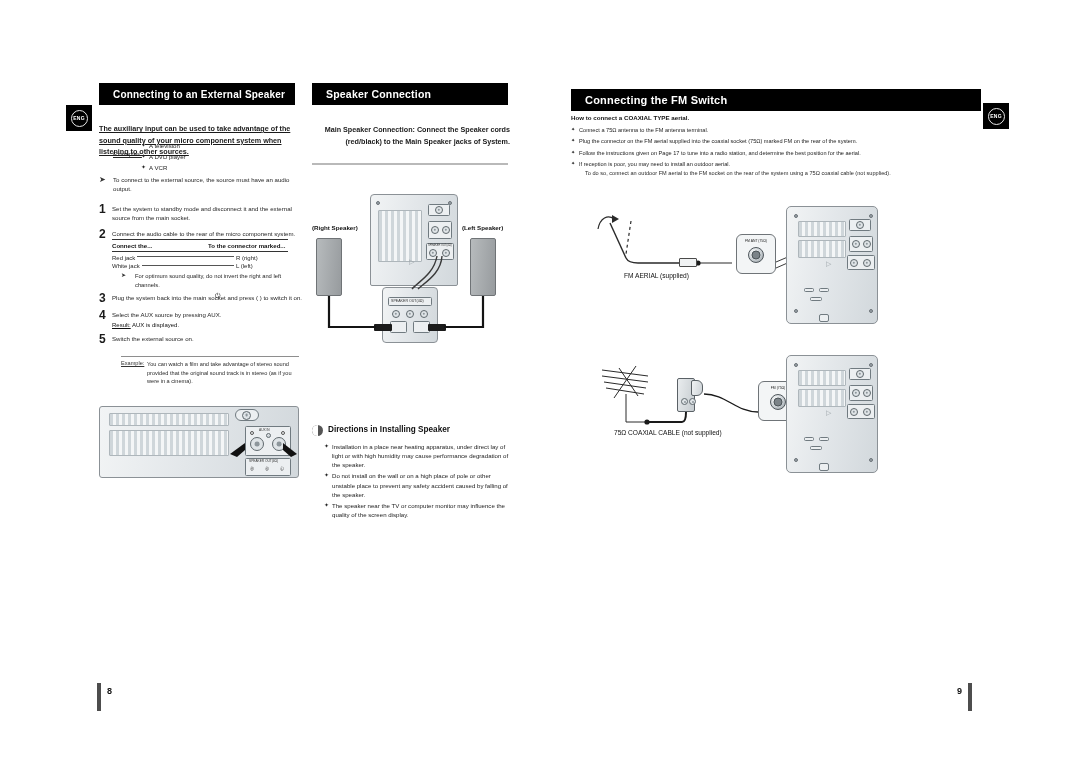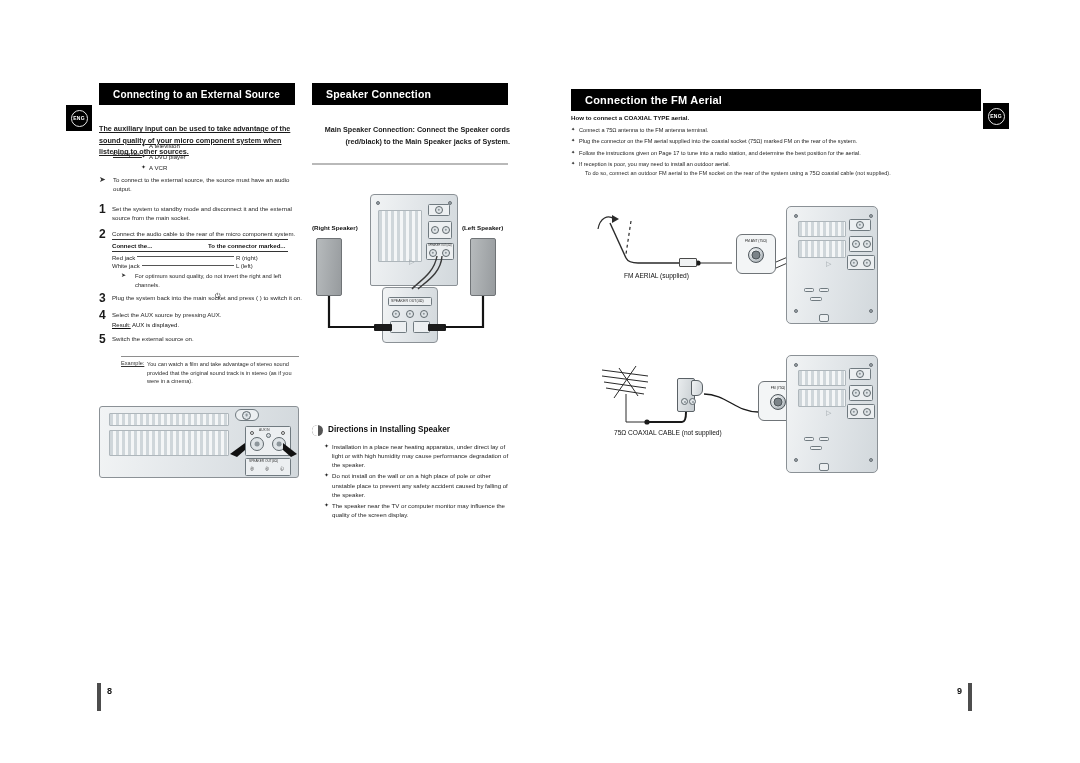--- a/index.html
+++ b/index.html
@@ -317,21 +317,21 @@
 <div class="page">
 
   <div class="eng-badge" style="left:66px; top:105px;">
     <div class="ring">ENG</div>
   </div>
   <div class="eng-badge" style="left:983px; top:103px;">
     <div class="ring">ENG</div>
   </div>
 
   <div class="bar" style="left:99px; top:83px; width:196px; height:22px;">
-    <span class="bar-title" style="font-size:10px;">Connecting to an External Source</span>
+    <span class="bar-title" style="font-size:10px;">Connecting to an External Speaker</span>
   </div>
 
   <div class="txt lead" style="left:99px; top:123px; width:202px;text-decoration:underline;">The auxiliary input can be used to take advantage of the sound quality of your micro component system when listening to other sources.</div>
 
   <div class="txt" style="left:113px; top:142px;">
     <span class="u body-s">Examples:</span>
   </div>
   <div class="blist" style="left:141px; top:141px; width:140px;">
     <div class="bi">
       <span class="dot">✦</span>
@@ -510,21 +510,21 @@
       <span class="dot">✦</span>
       <span class="bt">Do not install on the wall or on a high place of pole or other unstable place to prevent any safety accident caused by falling of the speaker.</span>
     </div>
     <div class="bi">
       <span class="dot">✦</span>
       <span class="bt"> The speaker near the TV or computer monitor may influence the quality of the screen display.</span>
     </div>
   </div>
 
   <div class="bar" style="left:571px; top:89px; width:410px; height:22px;">
-    <span class="bar-title" style="font-size:11px;">Connection the FM Aerial</span>
+    <span class="bar-title" style="font-size:11px;">Connecting the FM Switch</span>
   </div>
 
   <div class="txt" style="left:571px; top:114px; font-size:6.2px; font-weight:bold;">How to connect a COAXIAL TYPE aerial.</div>
 
   <div class="blist" style="left:571px; top:126px; width:400px;">
     <div class="bi" style="margin-bottom:3px;">
       <span class="dot" style="font-size:5px;">✦</span>
       <span class="bt" style="font-size:5.6px;">Connect a 75Ω antenna to the FM antenna terminal.</span>
     </div>
     <div class="bi" style="margin-bottom:3px;">

